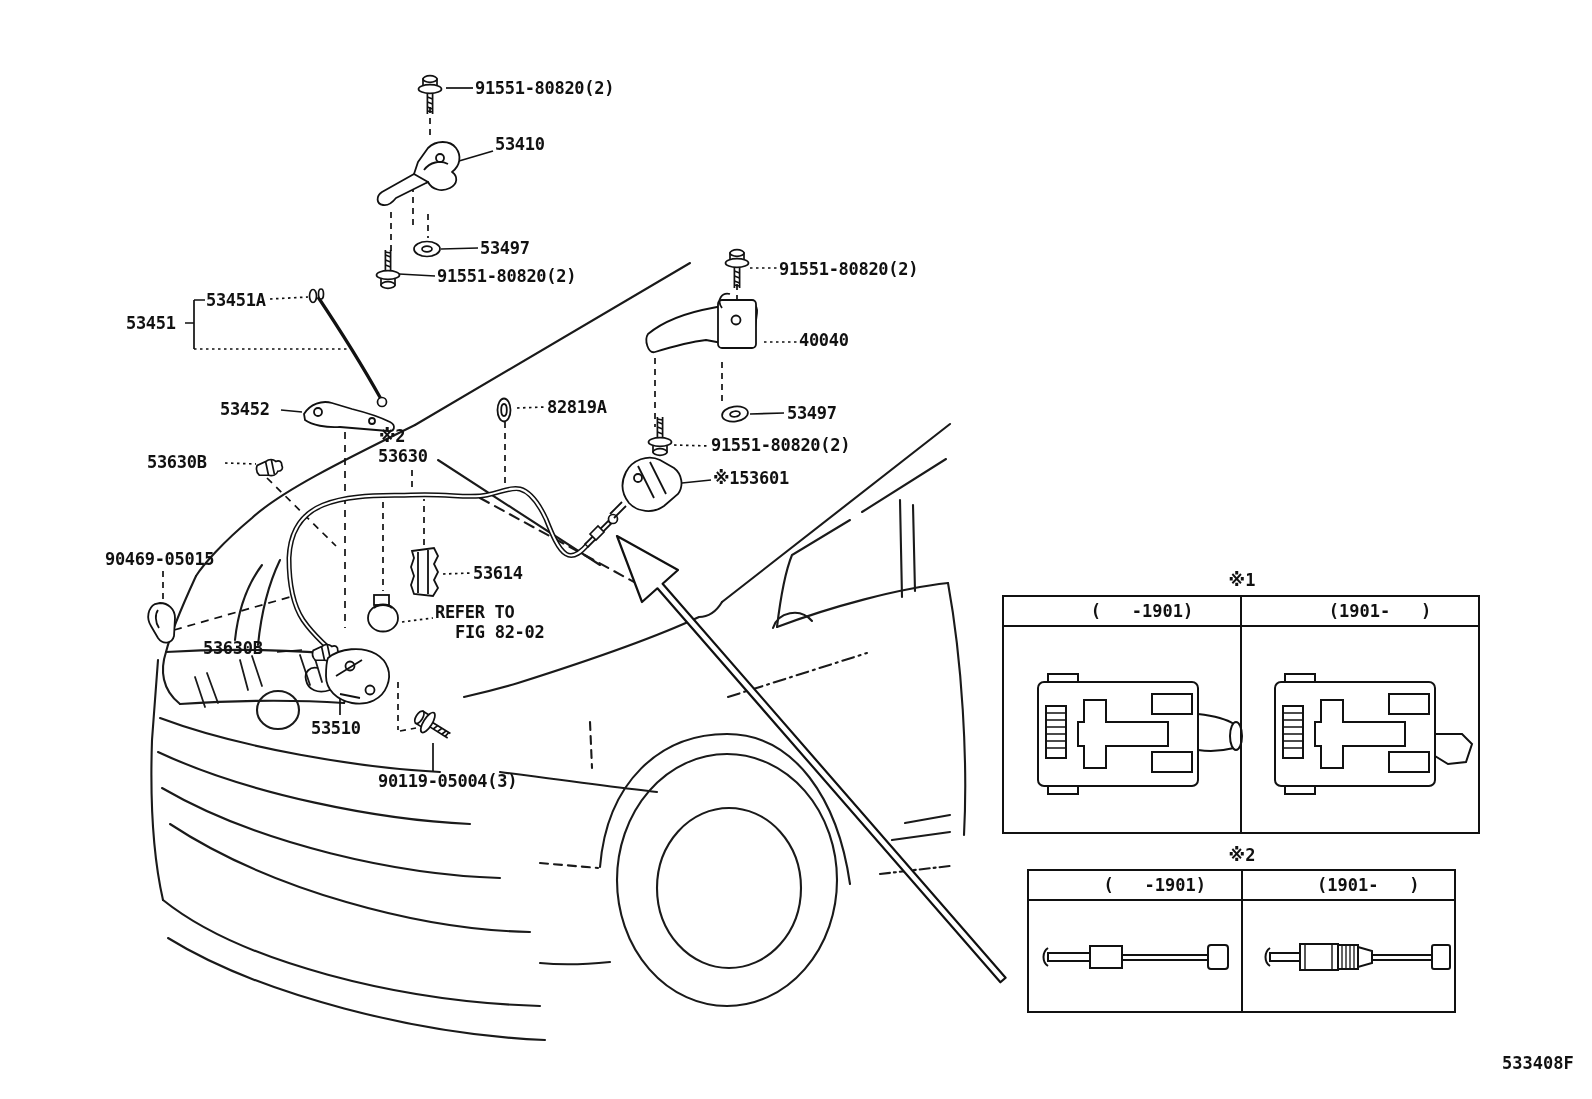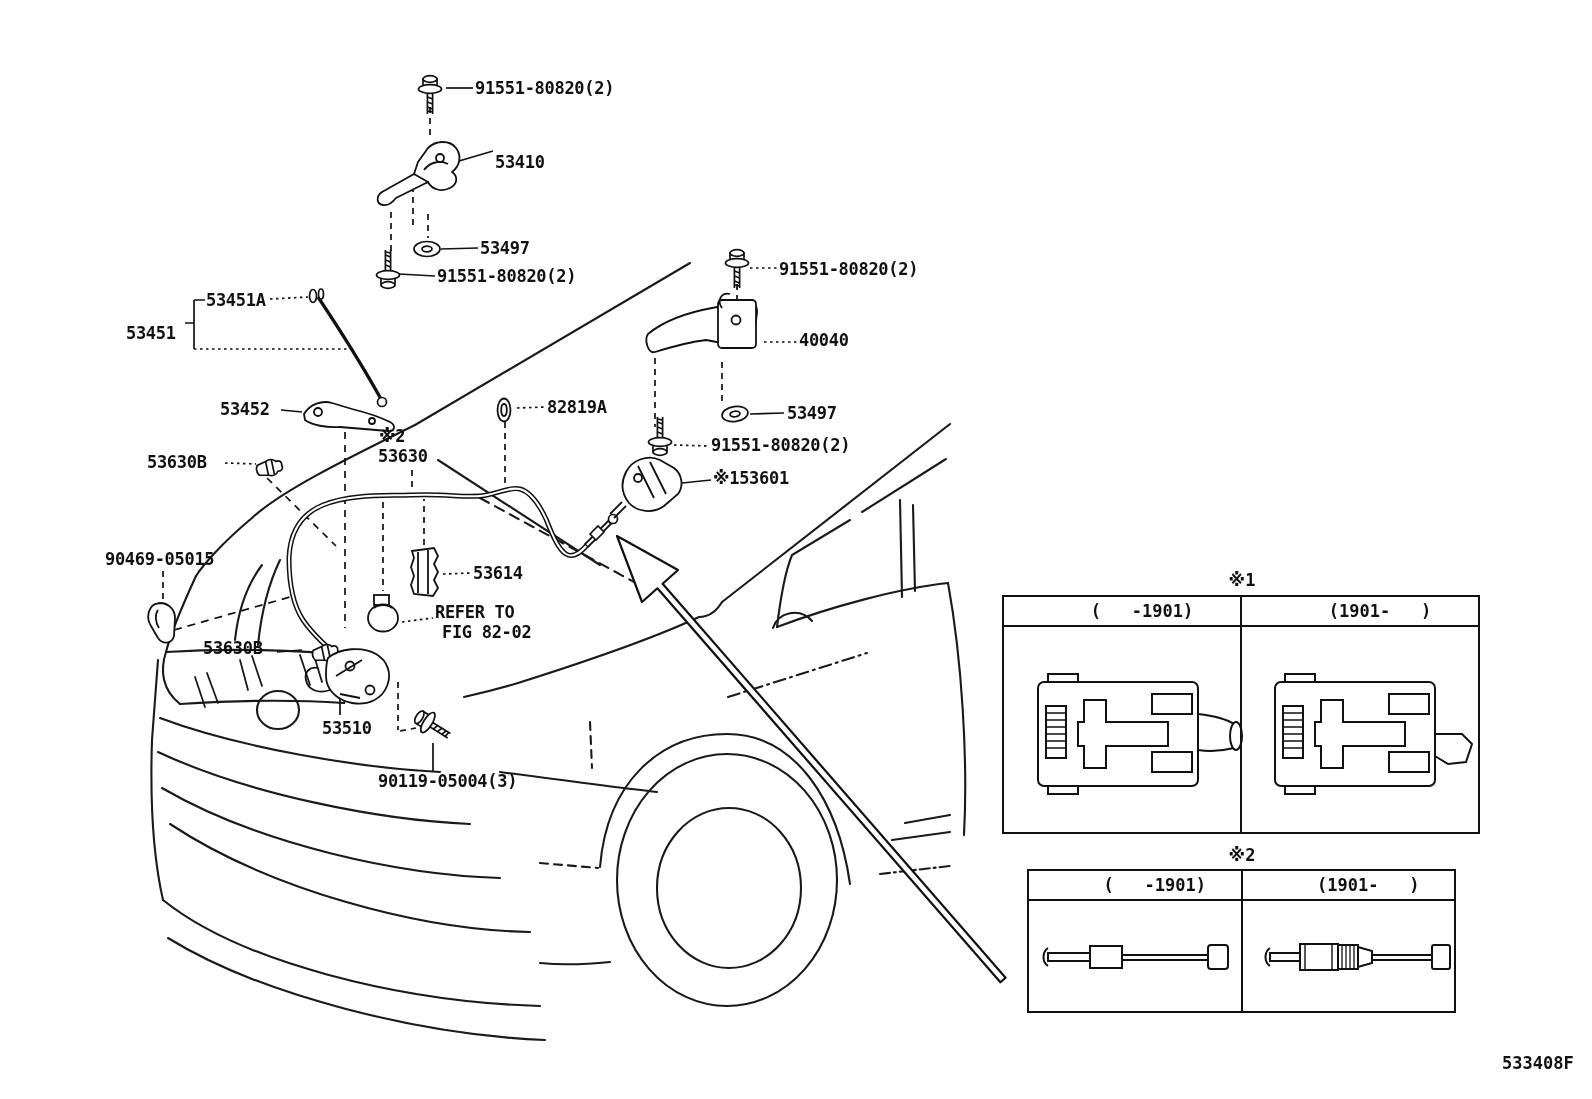--- a/index.html
+++ b/index.html
@@ -243,36 +243,36 @@
     <path d="M1305,944 L1305,970 M1332,944 L1332,970" fill="none" stroke-width="1.4"></path>
     <rect x="1338" y="945" width="20" height="24"></rect>
     <path d="M1342,945 L1342,969 M1346,945 L1346,969 M1350,945 L1350,969 M1354,945 L1354,969" fill="none" stroke-width="1.3"></path>
     <path d="M1358,947 L1372,951 L1372,963 L1358,967 Z"></path>
     <path d="M1372,955 L1432,955 M1372,960 L1432,960" fill="none"></path>
     <rect x="1432" y="945" width="18" height="24" rx="2"></rect>
   </g>
 </svg>
 
 <div class="lbl" style="left:475px;top:79px">91551-80820(2)</div>
-<div class="lbl" style="left:495px;top:153px">53410</div>
+<div class="lbl" style="left:495px;top:135px">53410</div>
 <div class="lbl" style="left:480px;top:239px">53497</div>
 <div class="lbl" style="left:437px;top:267px">91551-80820(2)</div>
 <div class="lbl" style="left:206px;top:291px">53451A</div>
-<div class="lbl" style="left:126px;top:324px">53451</div>
+<div class="lbl" style="left:126px;top:314px">53451</div>
 <div class="lbl" style="left:220px;top:400px">53452</div>
 <div class="lbl" style="left:547px;top:398px">82819A</div>
 <div class="lbl" style="left:379px;top:427px">※2</div>
 <div class="lbl" style="left:378px;top:447px">53630</div>
 <div class="lbl" style="left:147px;top:453px">53630B</div>
 <div class="lbl" style="left:105px;top:550px">90469-05015</div>
 <div class="lbl" style="left:473px;top:564px">53614</div>
 <div class="lbl" style="left:435px;top:603px">REFER TO</div>
-<div class="lbl" style="left:442px;top:623px">FIG 82-02</div>
+<div class="lbl" style="left:455px;top:623px">FIG 82-02</div>
 <div class="lbl" style="left:203px;top:639px">53630B</div>
-<div class="lbl" style="left:322px;top:719px">53510</div>
+<div class="lbl" style="left:311px;top:719px">53510</div>
 <div class="lbl" style="left:378px;top:772px">90119-05004(3)</div>
 <div class="lbl" style="left:779px;top:260px">91551-80820(2)</div>
 <div class="lbl" style="left:799px;top:331px">40040</div>
 <div class="lbl" style="left:787px;top:404px">53497</div>
 <div class="lbl" style="left:711px;top:436px">91551-80820(2)</div>
 <div class="lbl" style="left:713px;top:469px">※153601</div>
 
 <div class="note-title" style="left:1203px;top:570px;width:78px">※1</div>
 <div class="tbl" style="left:1002px;top:595px;width:478px;height:239px">
   <div class="tbl-head">

